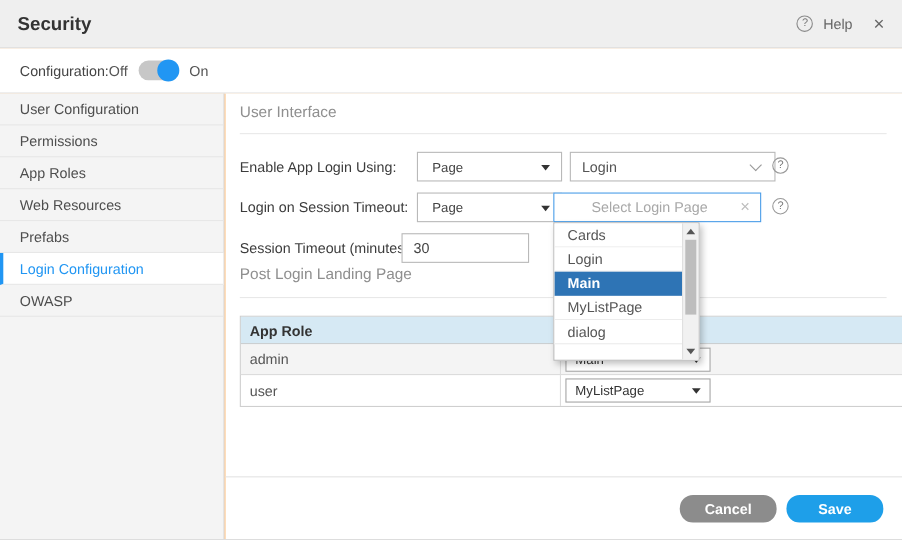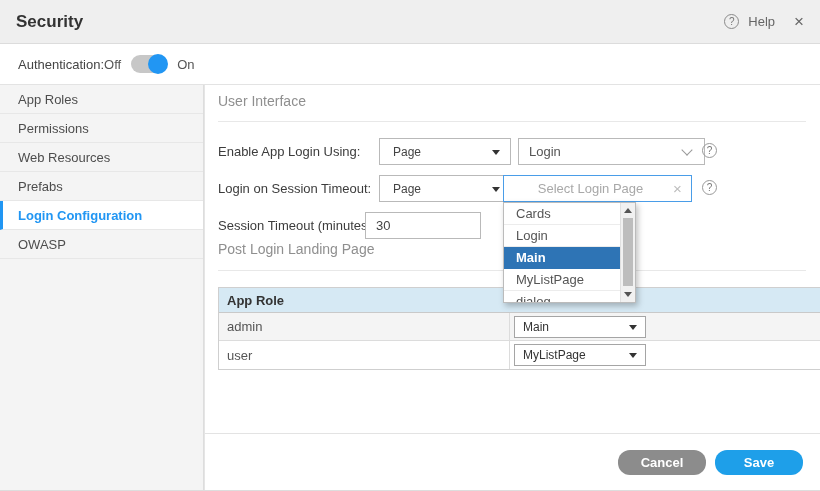--- a/index.html
+++ b/index.html
@@ -1,17 +1,17 @@
 <!DOCTYPE html>
 <html><head>
 <meta charset="utf-8">
 <style>
   * { margin:0; padding:0; box-sizing:border-box; }
   body { font-family:"Liberation Sans", sans-serif; background:#fff; }
-  .app { position:relative; width:820px; height:491px; background:#e5e5e5; overflow:hidden;
+  .app { position:relative; width:820px; height:491px; background:#fdba74; overflow:hidden;
          font-size:13px; color:#333; border-bottom:1px solid #ddd; }
 
   
   .titlebar { position:absolute; top:0; left:0; right:0; height:44px; background:#efefef;
               border-bottom:1px solid #dcdcdc; display:flex; align-items:center; padding:0 16px; }
   .page-title { font-size:17px; font-weight:bold; color:#333; }
   .titlebar-right { margin-left:auto; display:flex; align-items:center; gap:9px; color:#666; }
   .qcircle { width:15px; height:15px; border:1px solid #8a8a8a; border-radius:50%;
              display:flex; align-items:center; justify-content:center; font-size:10px; color:#777; }
   .close-x { font-size:17px; color:#666; margin-left:10px; line-height:1; cursor:default; }
@@ -25,21 +25,21 @@
   .toggle { width:36px; height:18px; border-radius:9px; background:#c7c7c7; position:relative;
             margin:0 10px; }
   .toggle-knob { position:absolute; right:-1px; top:-1px; width:20px; height:20px;
                  border-radius:50%; background:#2196f3; }
 
   
   .sidebar { position:absolute; top:85px; left:0; width:204px; bottom:0; background:#f4f4f4;
              border-right:1px solid #ddd; }
   .side-item { height:29px; line-height:29px; padding-left:18px; border-bottom:1px solid #e7e7e7;
                color:#4d4d4d; font-size:13px; cursor:default; }
-  .side-item.selected { background:#fff; color:#2196f3; font-weight:bold;
+  .side-item.selected { background:#fff; color:#2196f3; font-weight:normal;
                         border-left:3px solid #2196f3; padding-left:15px; }
 
   
   .main { position:absolute; top:85px; left:205px; right:0; bottom:0; background:#fff; }
   .sec-title { position:absolute; left:13px; font-size:14px; color:#8f8f8f; }
   .hdiv { position:absolute; left:13px; right:14px; border-top:1px solid #e8e8e8; }
 
   .form-label { position:absolute; left:13px; height:27px; line-height:27px; color:#3c3c3c; }
 
   .sel { position:absolute; height:27px; background:#fff; border:1px solid #b9b9b9;
@@ -57,21 +57,21 @@
                font-family:"Liberation Sans", sans-serif; outline:none; }
   .txt-input.focus { border:1px solid #4a9de8;text-align:center; }
   .txt-input::placeholder { color:#a8a8a8; }
   .clear-x { position:absolute; font-size:15px; color:#bdbdbd; line-height:1; }
 
   .help-icon { position:absolute; width:15px; height:15px; border:1px solid #999;
                border-radius:50%; display:flex; align-items:center; justify-content:center;
                font-size:10px; color:#777; }
 
   
-  .dropdown { position:absolute; left:298px; top:117px; width:133px; height:101px; background:#fff;
+  .dropdown { position:absolute; left:298px; top:117px; width:133px; height:126px; background:#fff;
               border:1px solid #bbb; box-shadow:2px 3px 6px rgba(0,0,0,.25); overflow:hidden; z-index:20; }
   .dd-items { position:absolute; left:0; top:0; right:15px; }
   .dd-item { height:22px; line-height:21px; padding-left:12px; font-size:13px; color:#555;
              border-bottom:1px solid #ececec; background:#fff; cursor:default; }
   .dd-item.highlighted { background:#2e74b5; color:#fff; font-weight:bold; border-bottom:none; }
   .dd-scrollbar { position:absolute; right:0; top:0; bottom:0; width:15px; background:#f1f1f1;
                   border-left:1px solid #e0e0e0; }
   .sb-arrow-up, .sb-arrow-down { position:absolute; left:50%; margin-left:-4px; width:0; height:0;
                   border-left:4px solid transparent; border-right:4px solid transparent; }
   .sb-arrow-up { top:5px; border-bottom:5px solid #555; }
@@ -108,31 +108,32 @@
   <div class="titlebar">
     <div class="page-title">Security</div>
     <div class="titlebar-right">
       <div class="qcircle">?</div>
       <span>Help</span>
       <span class="close-x">×</span>
     </div>
   </div>
 
   <div class="authbar">
-    <span class="auth-label">Authentication:</span>
+    <span class="auth-label">Configuration:</span>
     <span class="auth-off">Off</span>
     <div class="toggle">
       <div class="toggle-knob"></div>
     </div>
     <span class="auth-on">On</span>
   </div>
 
   <div class="sidebar">
+    <div class="side-item">User Configuration</div>
+    <div class="side-item">Permissions</div>
     <div class="side-item">App Roles</div>
-    <div class="side-item">Permissions</div>
     <div class="side-item">Web Resources</div>
     <div class="side-item">Prefabs</div>
     <div class="side-item selected">Login Configuration</div>
     <div class="side-item">OWASP</div>
   </div>
 
   <div class="main">
 
     <div class="sec-title" style="top:8px;">User Interface</div>
     <div class="hdiv" style="top:36px;"></div>

